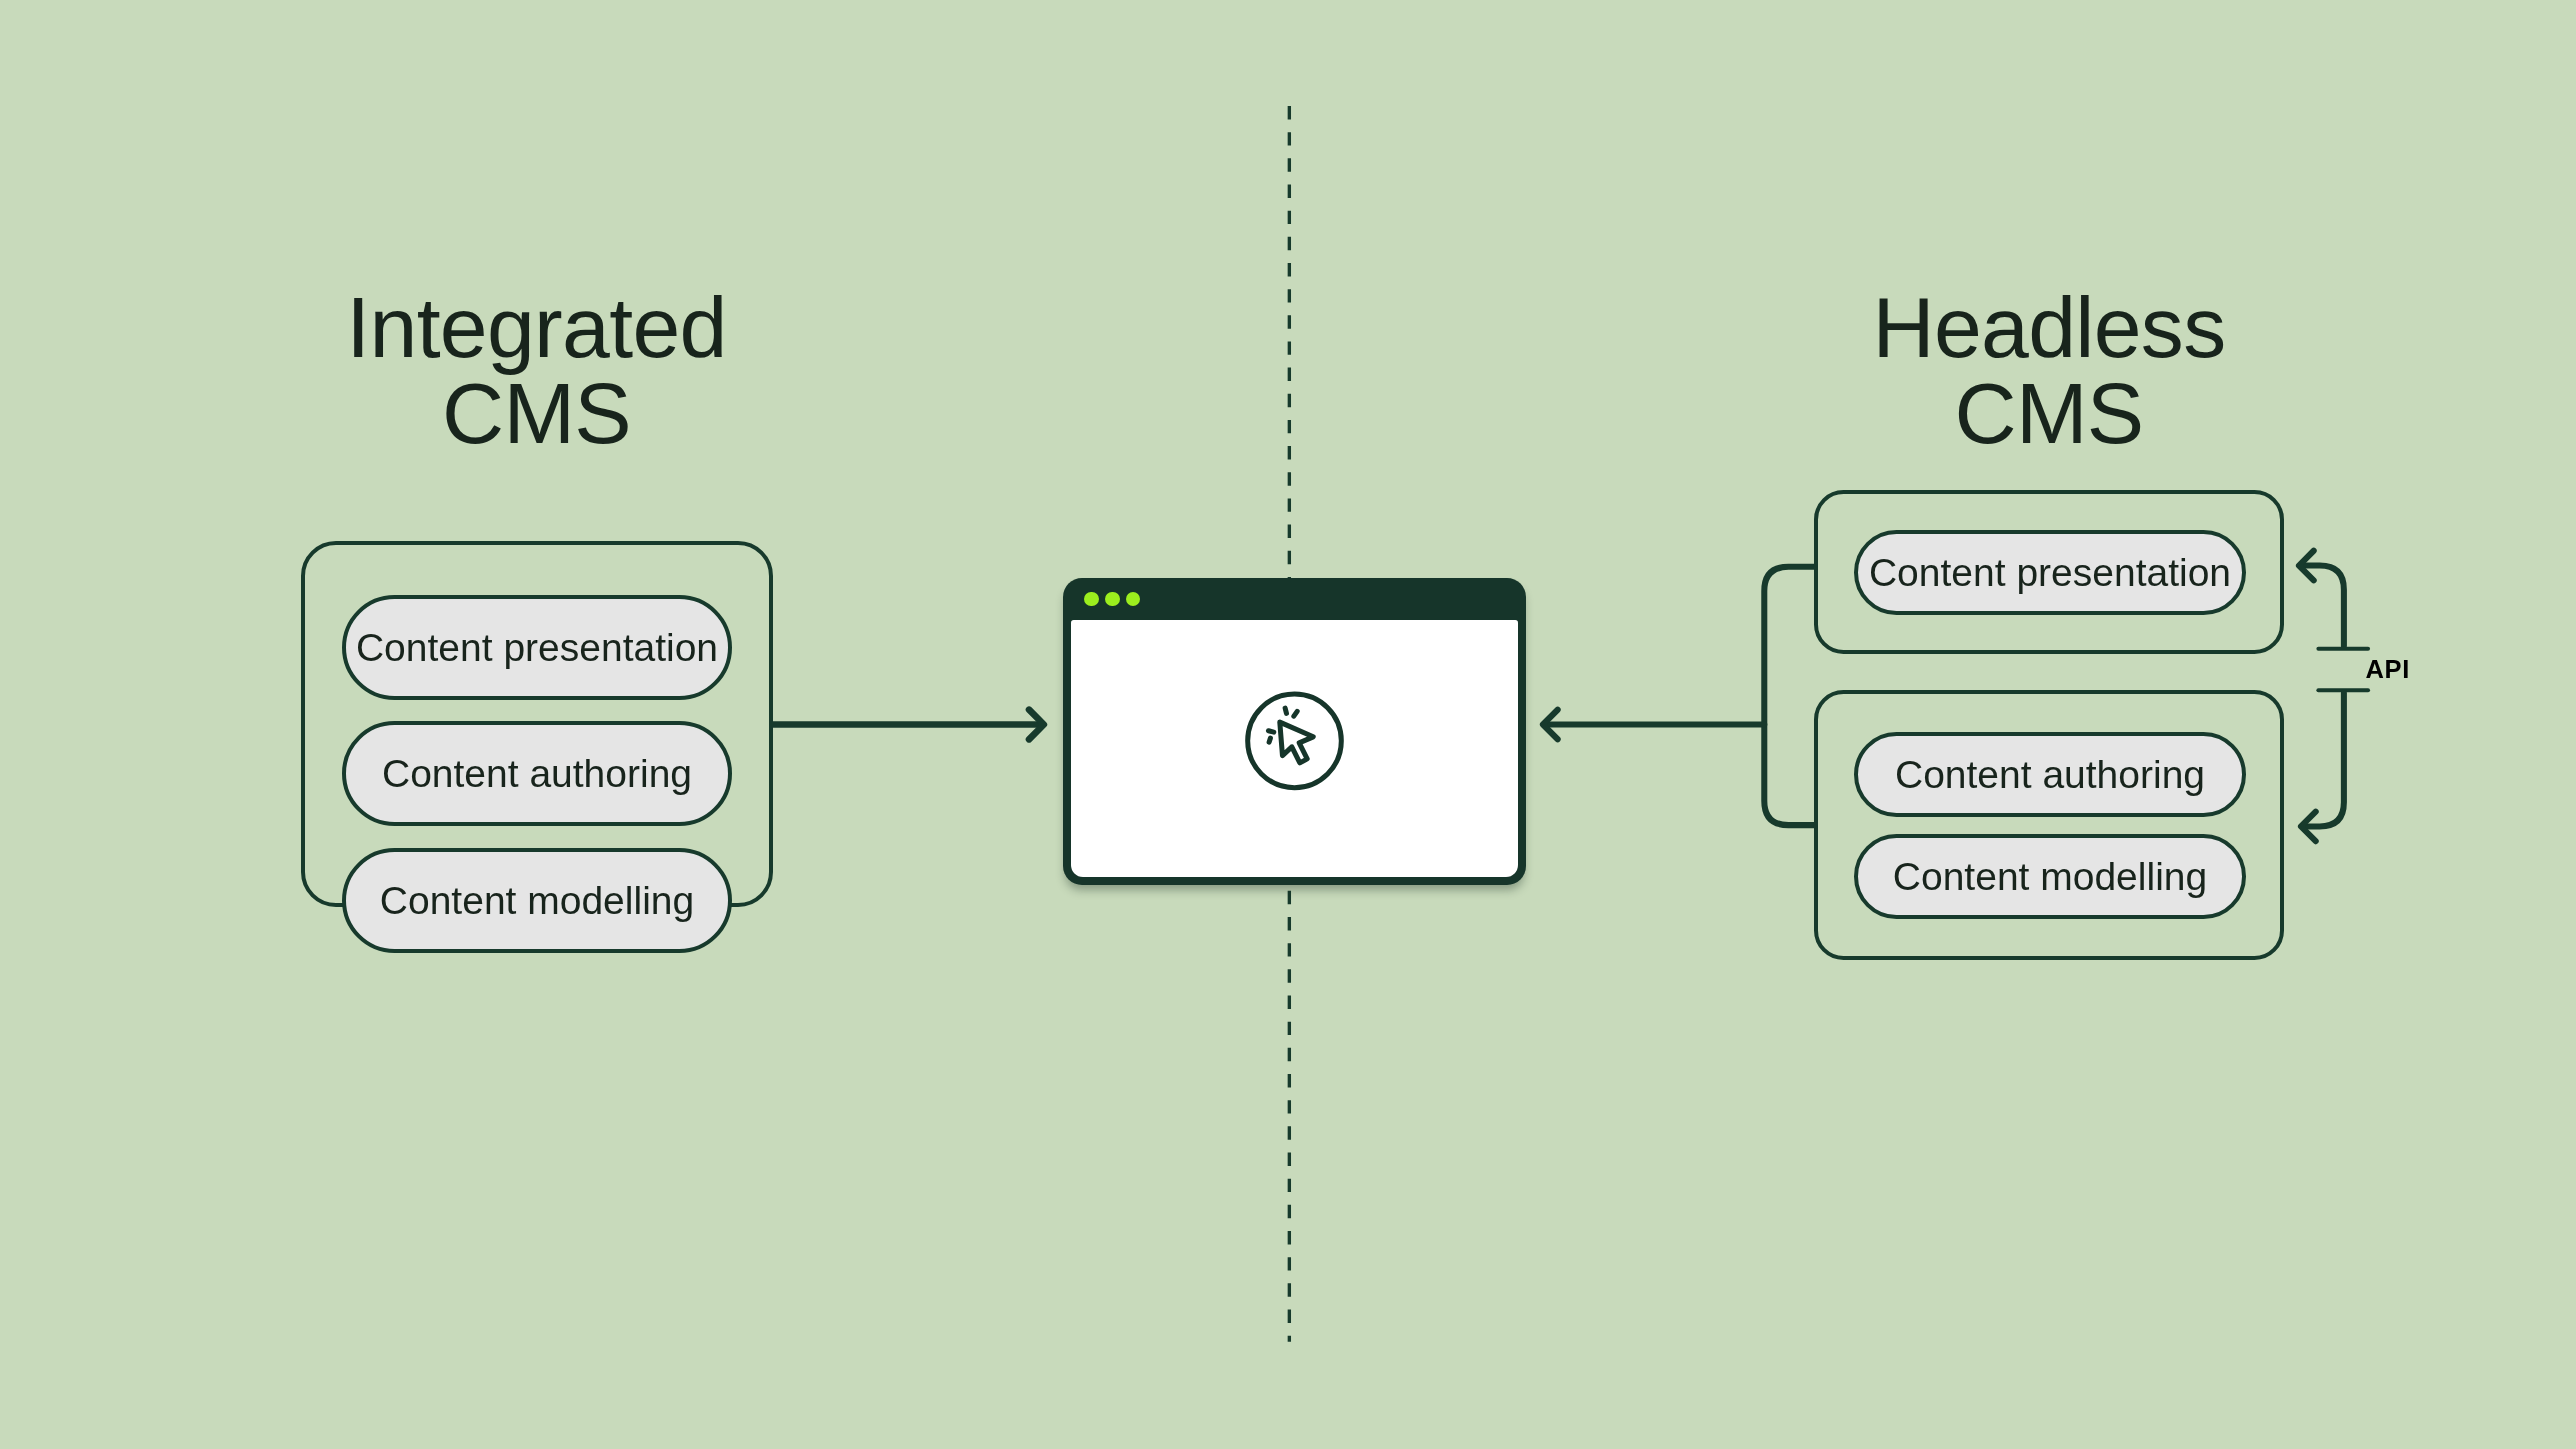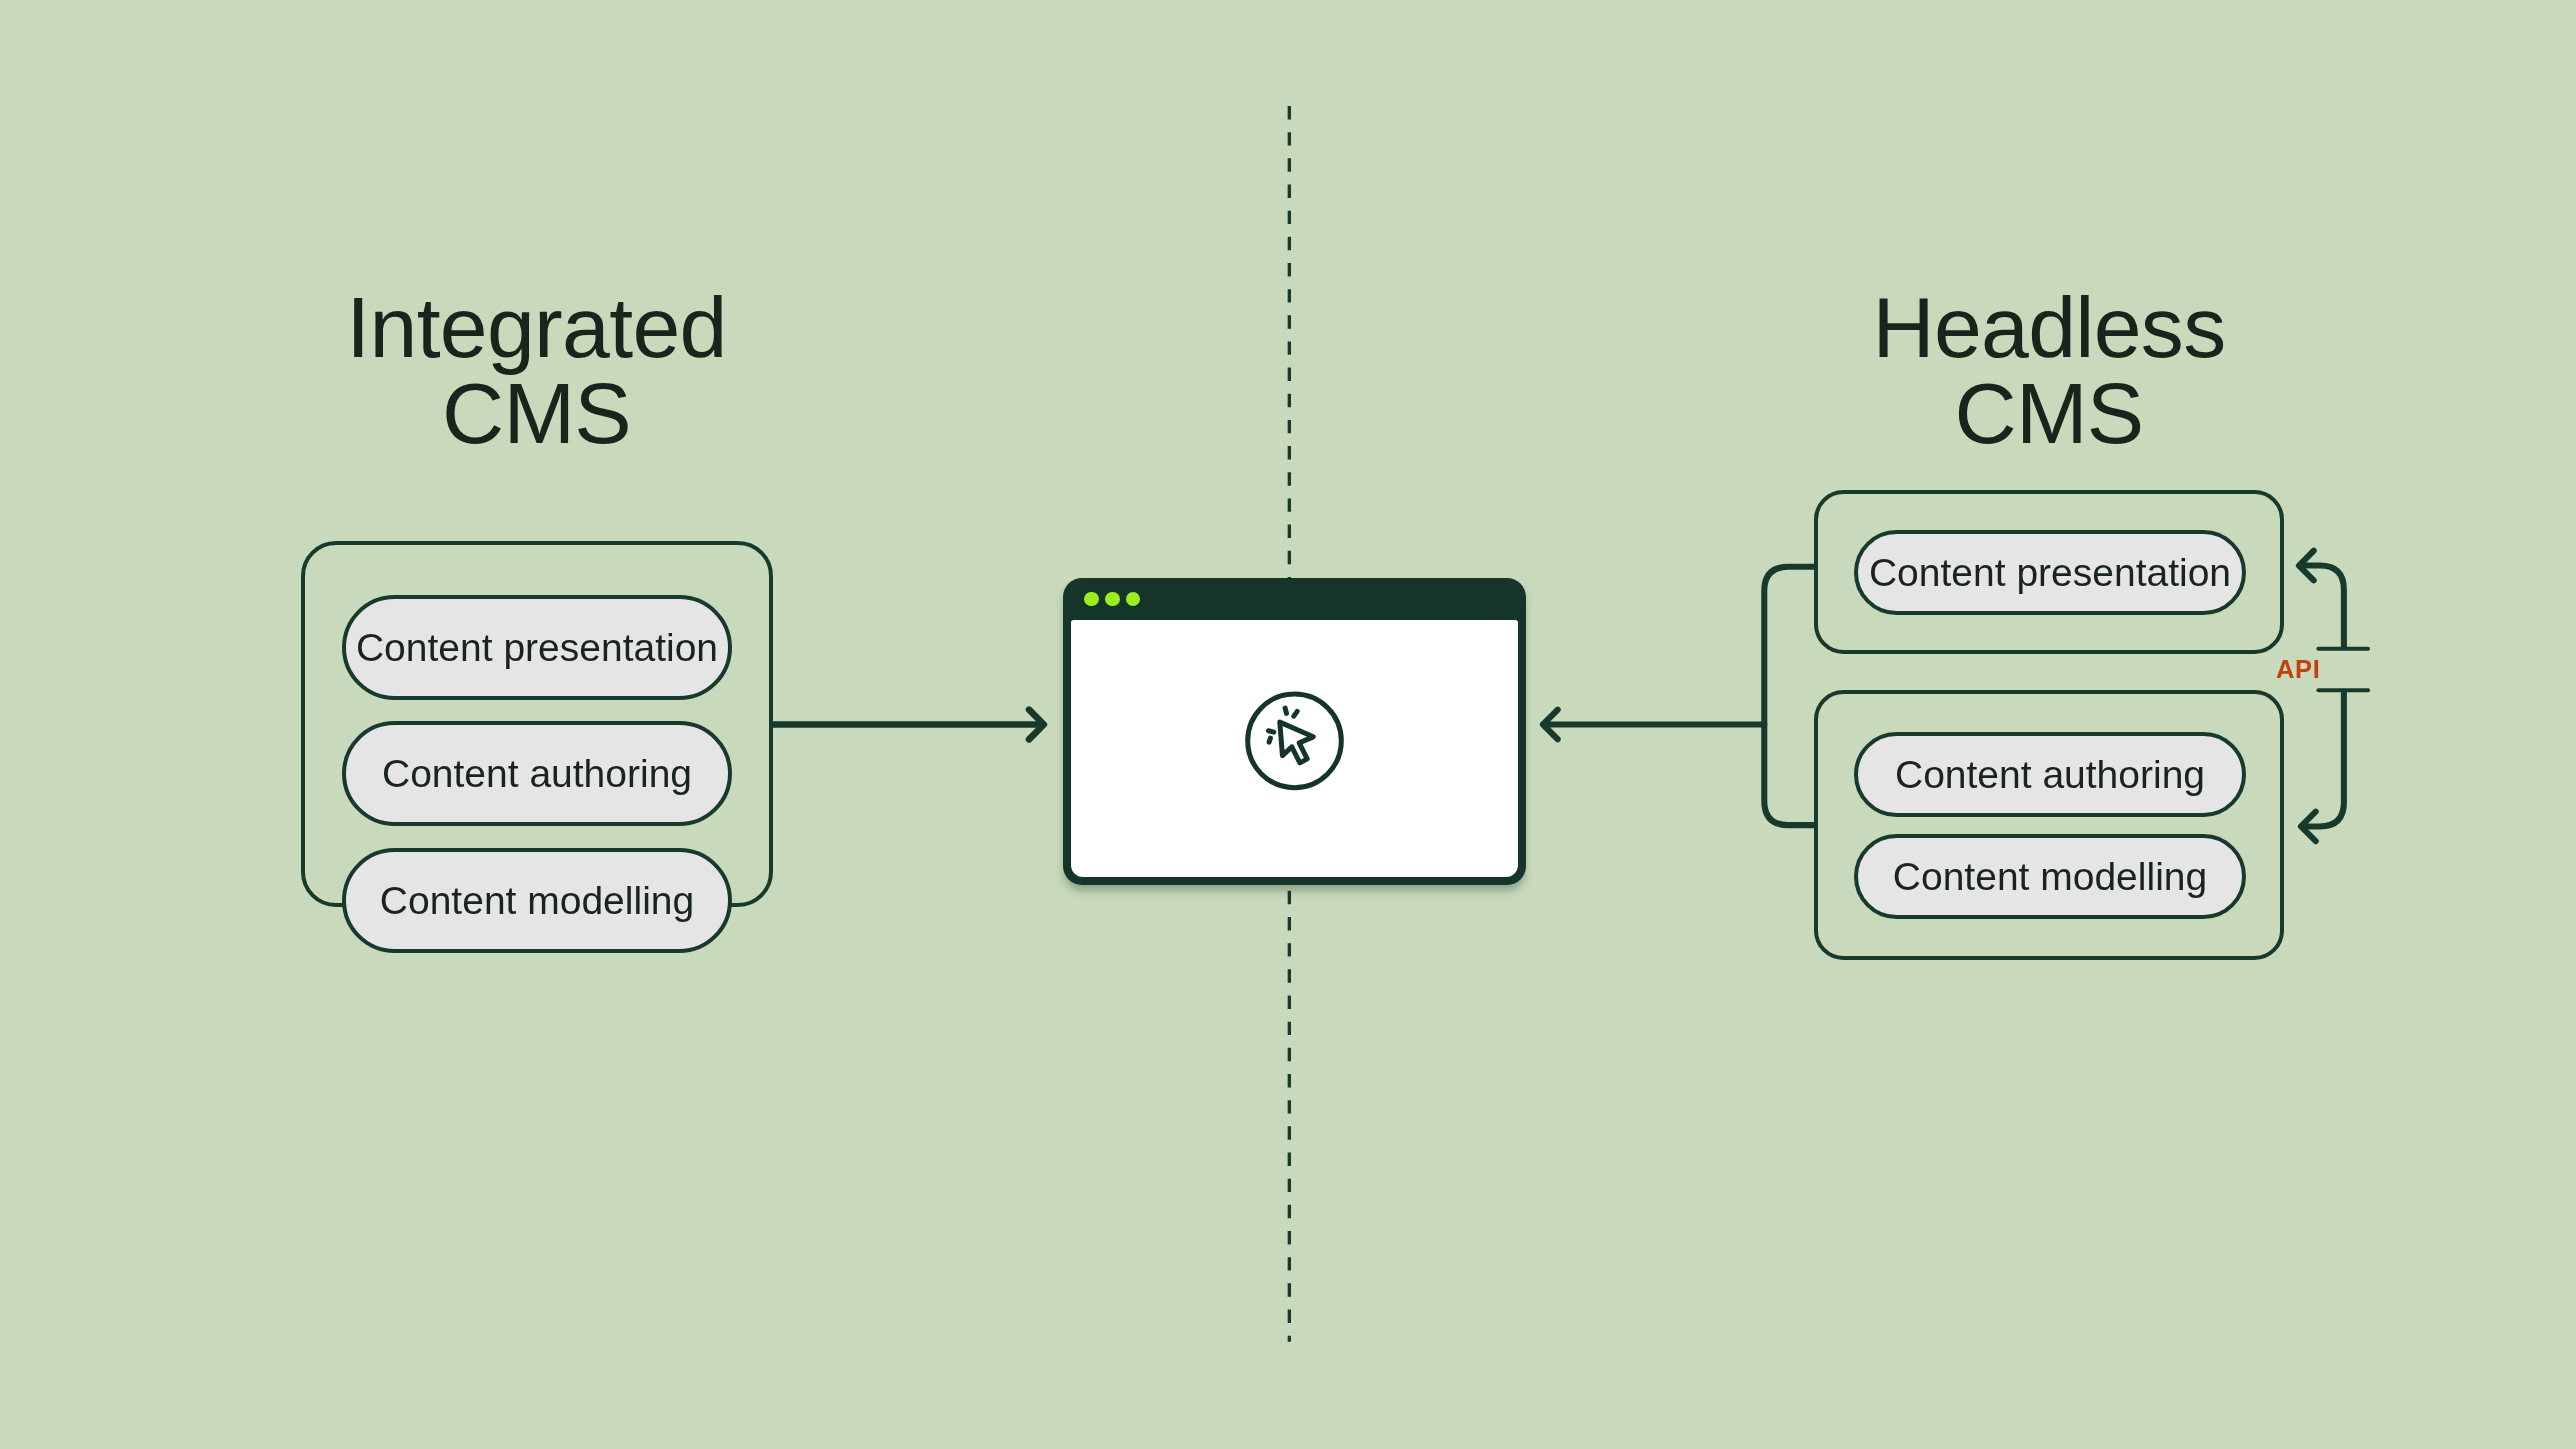--- a/index.html
+++ b/index.html
@@ -53,22 +53,22 @@
   .window-dot{width:14.8px;height:14.8px;border-radius:50%;background:#9cee1e;}
   .window-body{
     position:absolute;left:8px;right:8px;top:42px;bottom:8px;
     background:#ffffff;border-radius:2.7px 2.7px 12px 12px;
     display:flex;align-items:center;justify-content:center;
   }
   .cursor-icon{width:107px;height:107px;margin-top:-19px;}
 
   .api-label{
     position:absolute;left:2276px;top:655px;width:134px;
-    text-align:left;font-size:25.5px;line-height:28px;font-weight:700;
-    color:#c2410c;letter-spacing:0.7px;
+    text-align:right;font-size:25.5px;line-height:28px;font-weight:700;
+    color:#000000;letter-spacing:0.7px;
   }
 </style>
 </head>
 <body>
 
 <div class="canvas">
 
   <svg class="wires" viewBox="0 0 3840 2160">
 
     <line x1="1922" y1="158" x2="1922" y2="2000" stroke="#173a2c" stroke-width="5" stroke-dasharray="20 19"></line>

